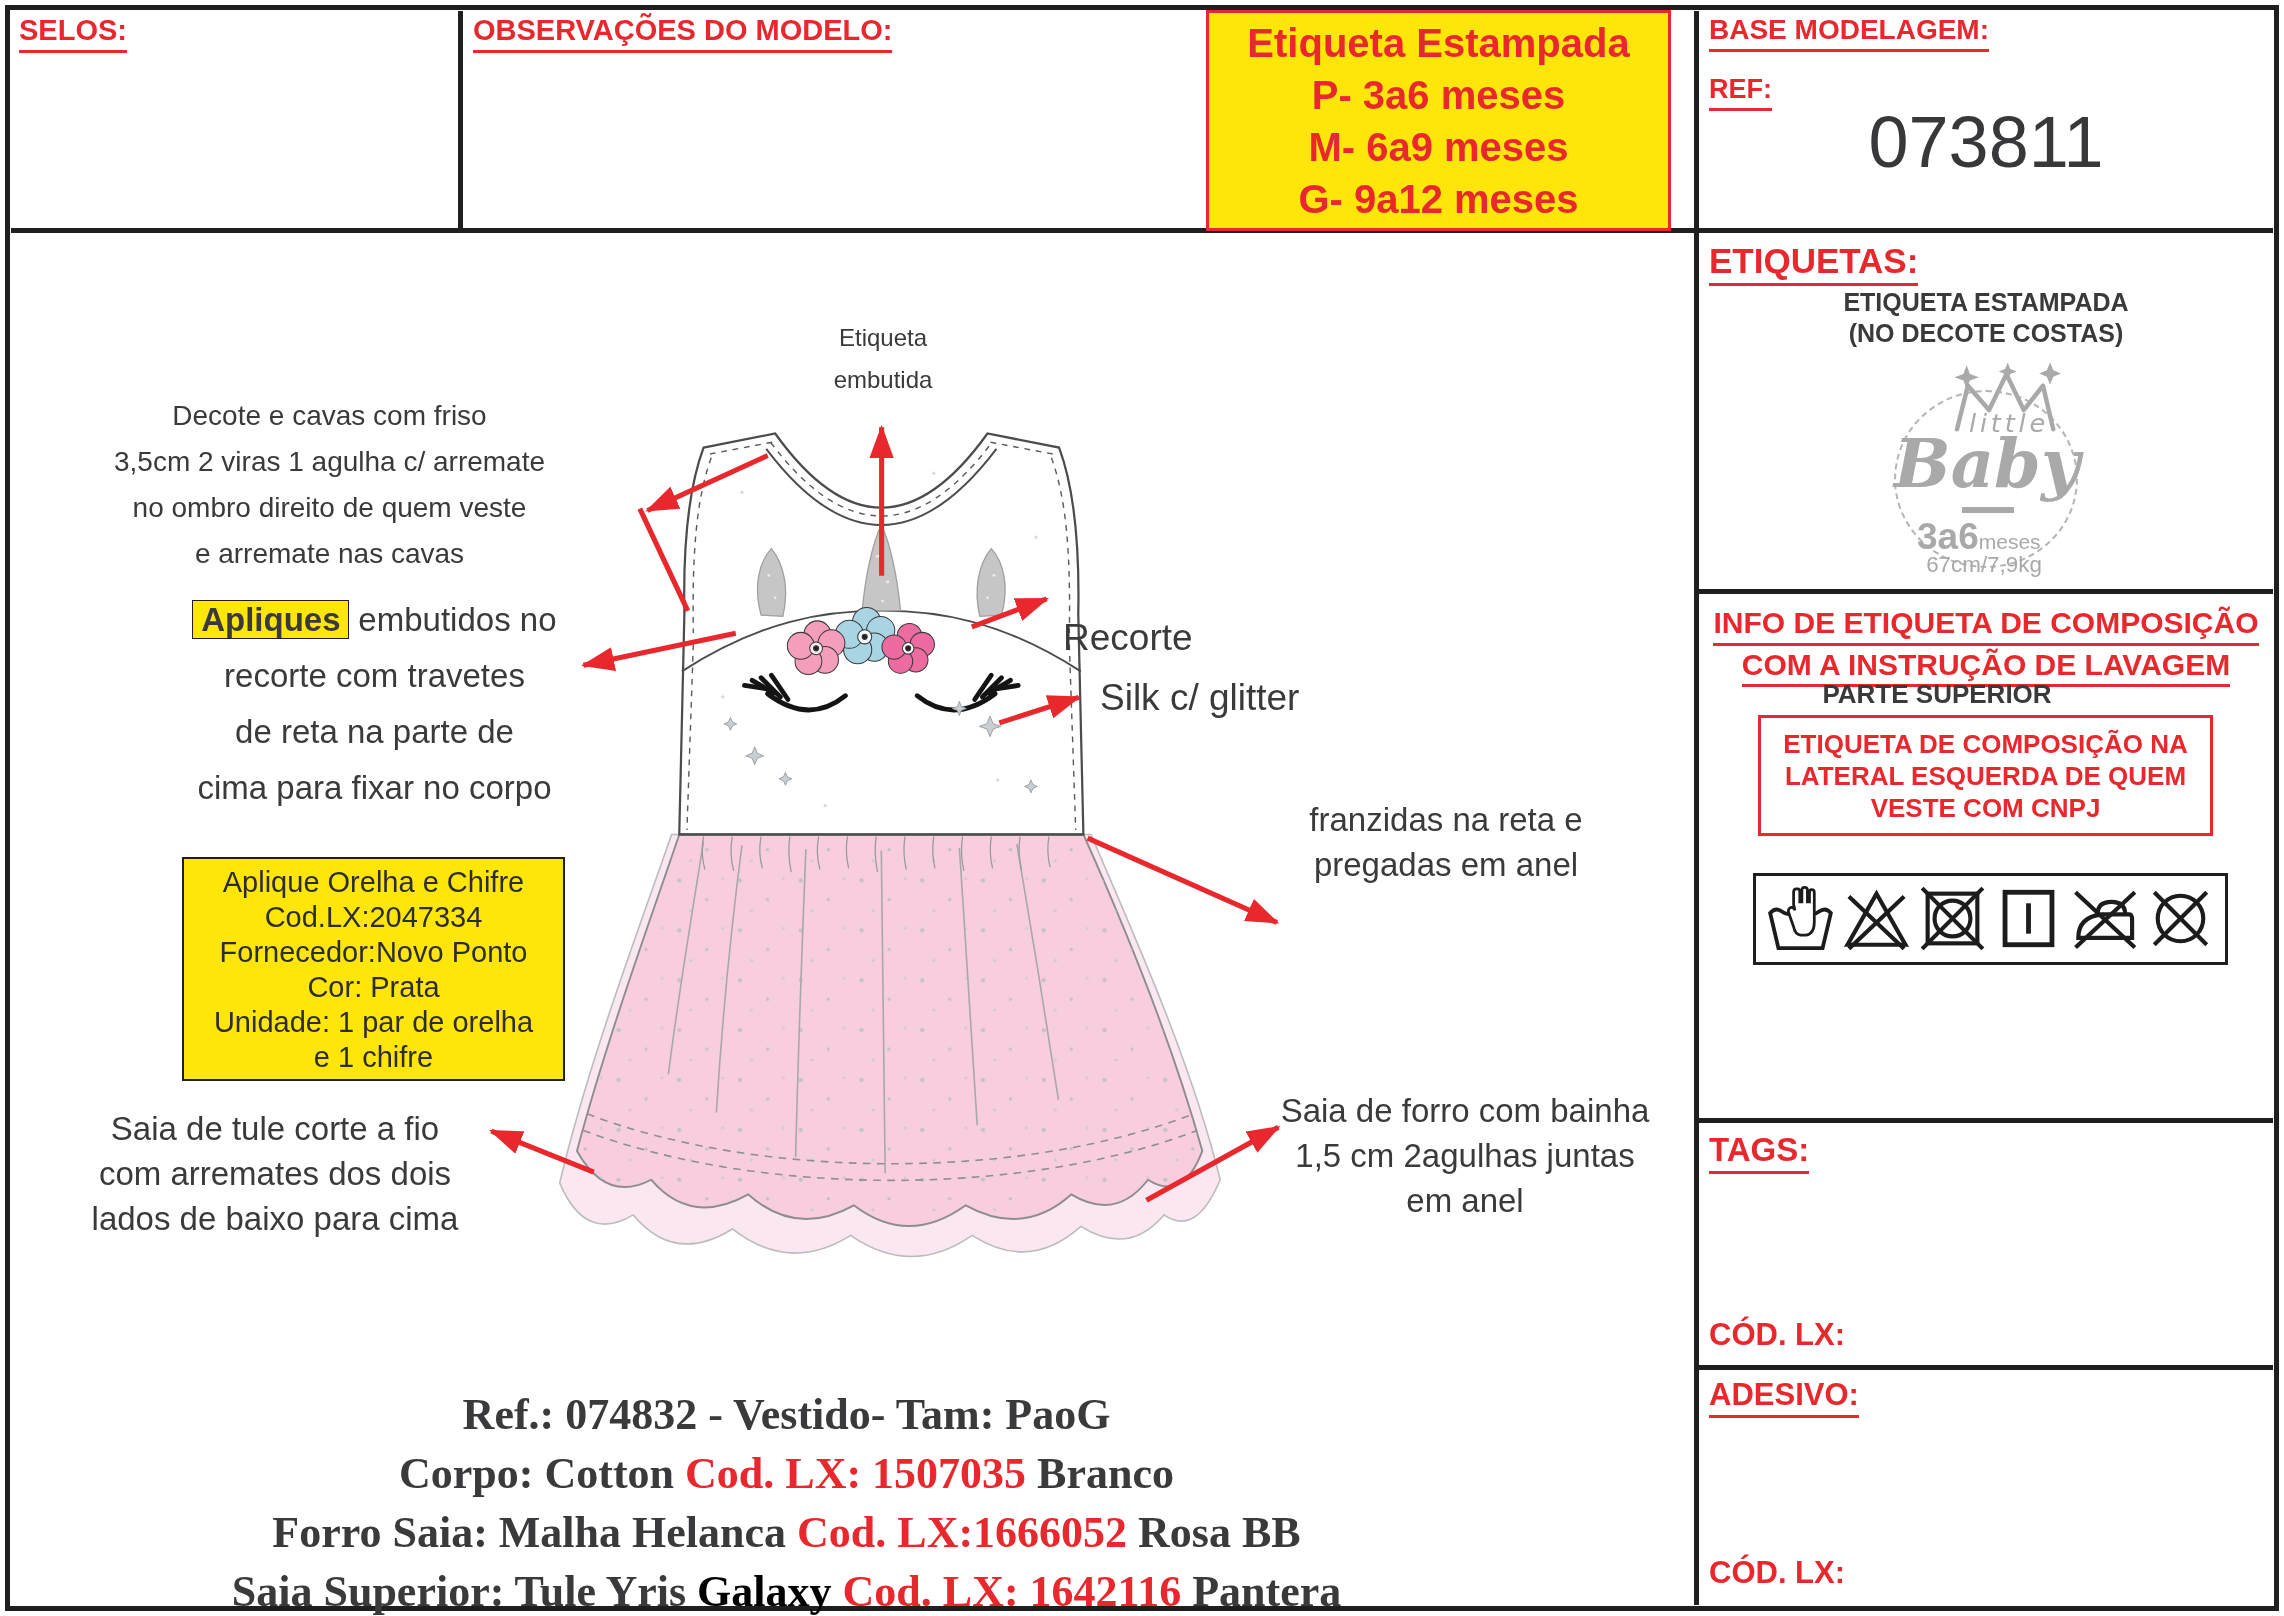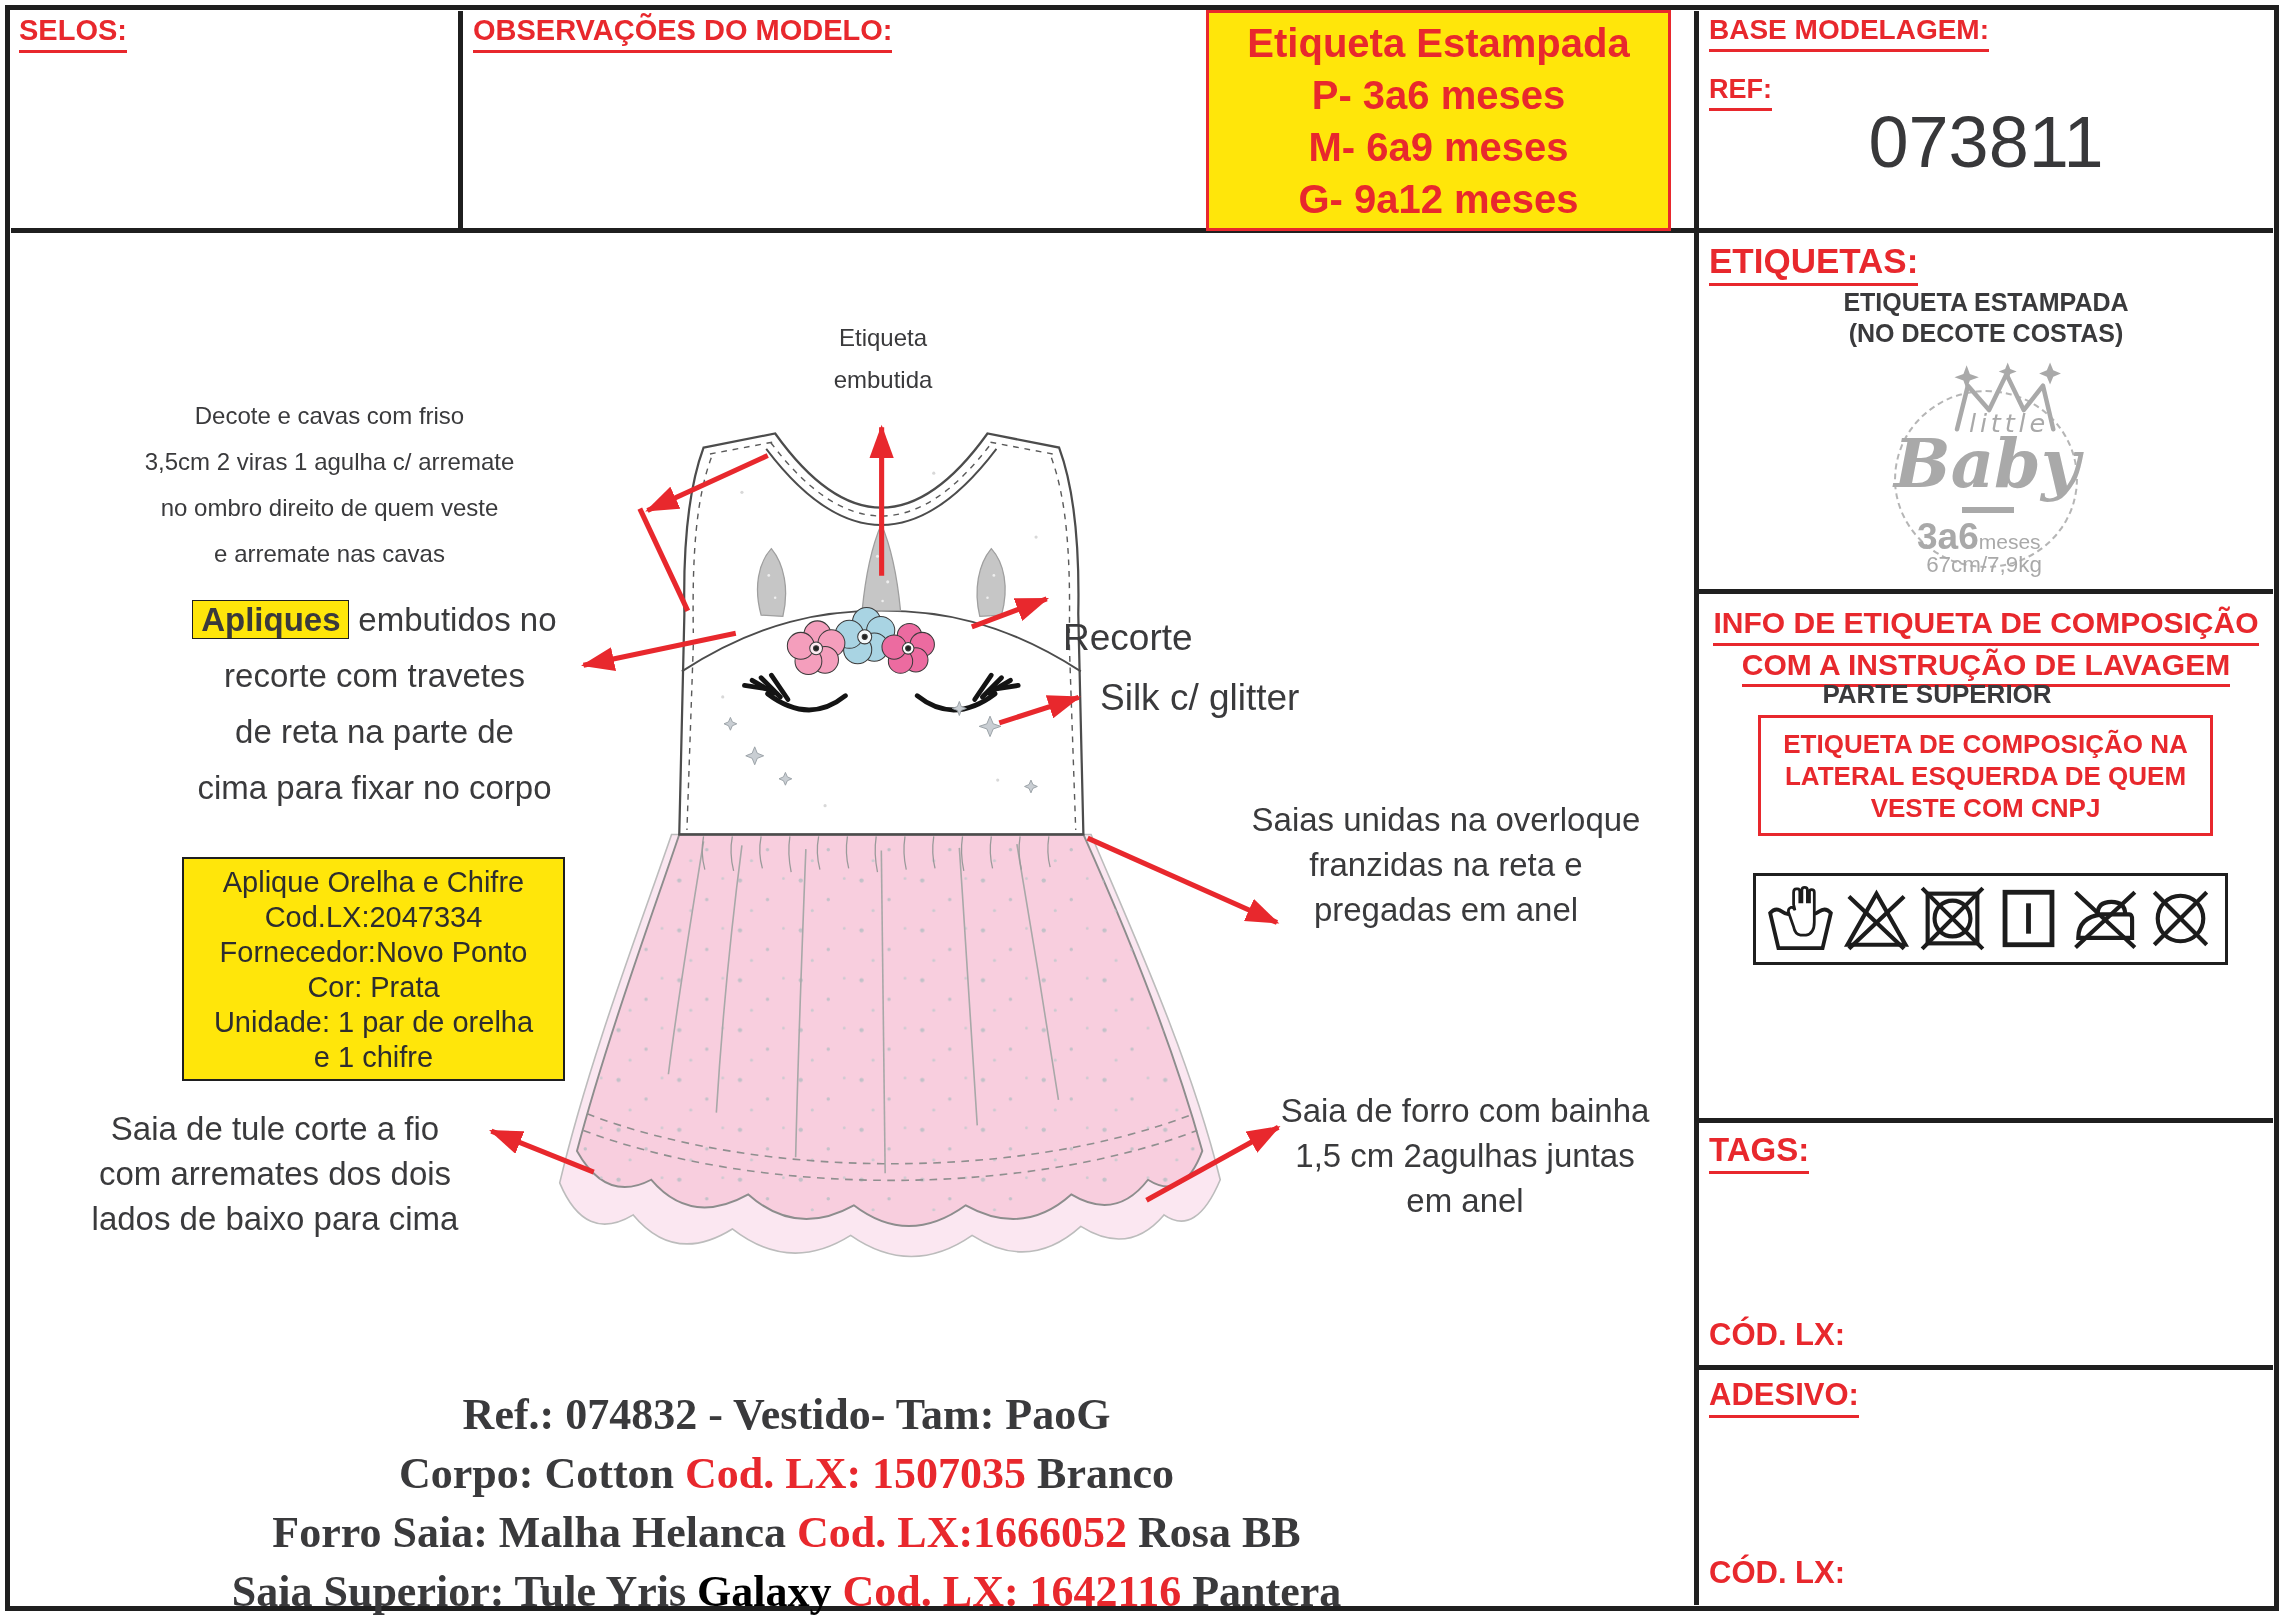--- a/index.html
+++ b/index.html
@@ -292,21 +292,21 @@
     <line x1="1792" y1="1876" x2="1998" y2="1762" marker-end="url(#ah)"></line>
     <line x1="928" y1="1832" x2="768" y2="1768" marker-end="url(#ah)"></line>
   </g>
 </svg>
 
 <div class="callout" style="left:742px;top:317px;width:282px;font-size:24px;line-height:42px;">
   <div>Etiqueta</div>
   <div>embutida</div>
 </div>
 
-<div class="callout" style="left:29px;top:393px;width:601px;font-size:24px;line-height:46px;">
+<div class="callout" style="left:29px;top:393px;width:601px;font-size:28px;line-height:46px;">
   <div>Decote e cavas com friso</div>
   <div>3,5cm 2 viras 1 agulha c/ arremate</div>
   <div>no ombro direito de quem veste</div>
   <div>e arremate nas cavas</div>
 </div>
 
 <div class="callout" style="left:109px;top:592px;width:531px;font-size:33px;line-height:56px;">
   <div>
     <span style="background:#ffe60a;border:1.9px solid #1f1f1f;font-weight:bold;padding:0 7.7px;">Apliques</span><span style="white-space:pre;"> embutidos no</span>
   </div>
@@ -321,21 +321,20 @@
   <div>Fornecedor:Novo Ponto</div>
   <div>Cor: Prata</div>
   <div>Unidade: 1 par de orelha</div>
   <div>e 1 chifre</div>
 </div>
 
 <div class="abs" style="left:1063px;top:581px;font-size:37px;color:#3a3a3c;margin-top:36px;">Recorte</div>
 <div class="abs" style="left:1100px;top:677px;font-size:37px;color:#3a3a3c;white-space:nowrap;">Silk c/ glitter</div>
 
 <div class="callout" style="left:1235px;top:797px;width:422px;font-size:33px;line-height:45px;">
-  <div>Saias unidas na overloque</div>
   <div>franzidas na reta e</div>
   <div>pregadas em anel</div>
 </div>
 
 <div class="callout" style="left:1254px;top:1088px;width:422px;font-size:33px;line-height:45px;">
   <div>Saia de forro com bainha</div>
   <div>1,5 cm 2agulhas juntas</div>
   <div>em anel</div>
 </div>
 

